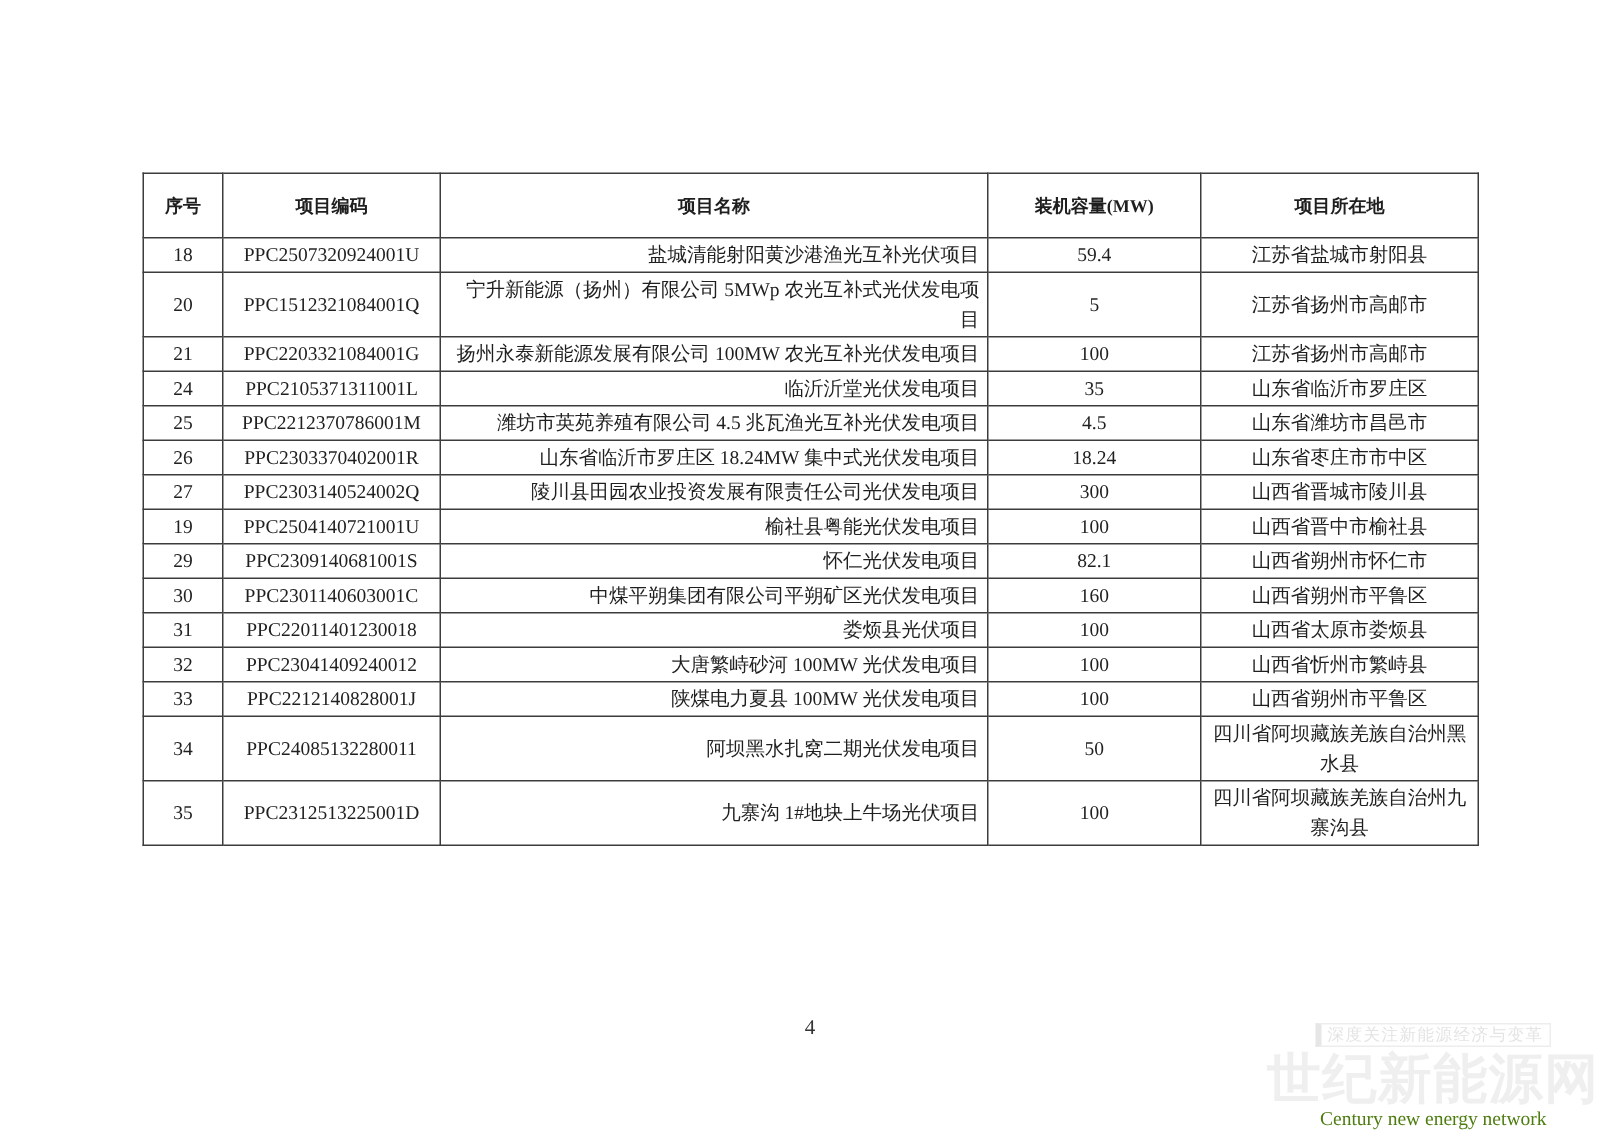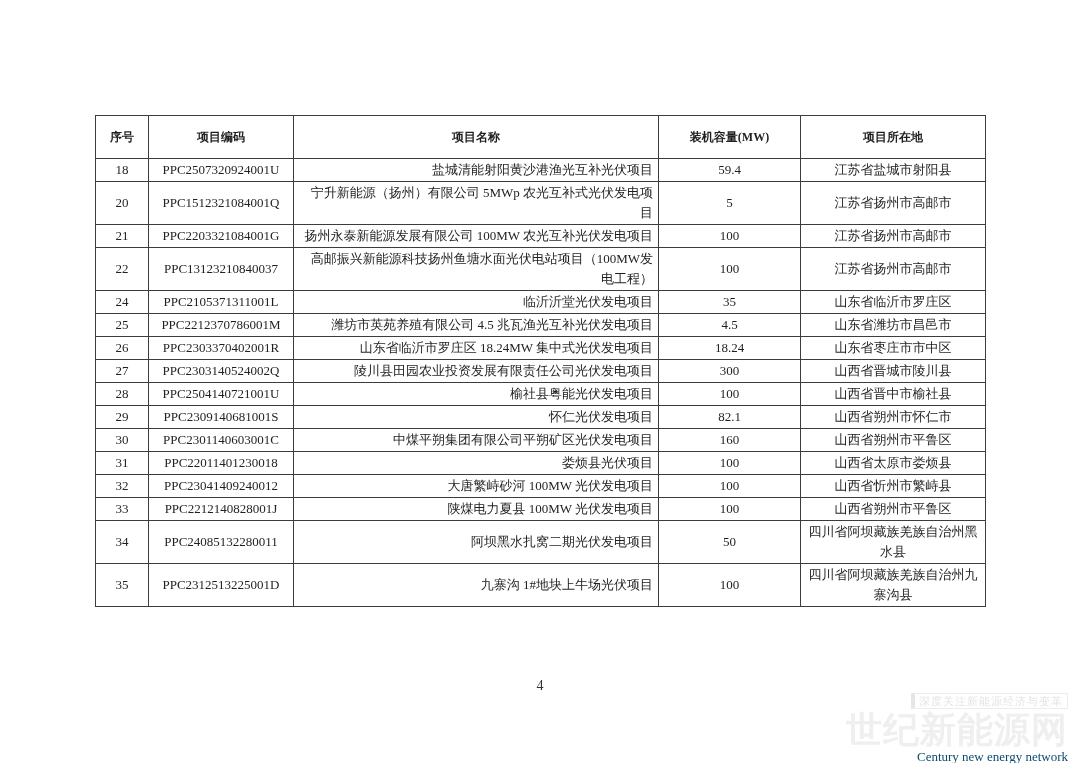--- a/index.html
+++ b/index.html
@@ -31,36 +31,36 @@
   .col-code{width:145px;}
   .col-name{width:365px;}
   .col-cap{width:142px;}
   .col-loc{width:185px;}
   .page-number{
     position:absolute;left:0;top:678px;width:1080px;
     text-align:center;font-size:14px;color:#333;
   }
   .watermark{
     position:absolute;right:12px;top:680px;width:225px;
-    text-align:right;user-select:none;margin-top:11px;
+    text-align:center;user-select:none;
   }
   .watermark .wm-tagline{
     display:inline-block;
     font-size:11px;line-height:14px;letter-spacing:1px;
     color:#e4e4e4;border:1px solid #ededed;border-left:4px solid #e6e6e6;
     padding:0 4px;margin-bottom:2px;
     font-family:"Liberation Sans","DejaVu Sans",sans-serif;
   }
   .watermark .wm-title{
     font-size:36px;line-height:38px;font-weight:bold;
     color:#efefef;letter-spacing:1px;white-space:nowrap;
     font-family:"Liberation Sans","DejaVu Sans",sans-serif;
   }
   .watermark .wm-subtitle{
-    font-size:13px;line-height:15px;color:#0c4a6e;
+    font-size:13px;line-height:15px;color:#4d7c0f;
     font-family:"Liberation Serif","DejaVu Serif",serif;
     white-space:nowrap;
   }
 </style>
 </head>
 <body>
 
 <table class="doc-table">
   <colgroup>
     <col class="col-no">
@@ -94,27 +94,20 @@
         <td>江苏省扬州市高邮市</td>
       </tr>
       <tr>
         <td>21</td>
         <td>PPC2203321084001G</td>
         <td class="name-cell">扬州永泰新能源发展有限公司 100MW 农光互补光伏发电项目</td>
         <td>100</td>
         <td>江苏省扬州市高邮市</td>
       </tr>
       <tr>
-        <td>22</td>
-        <td>PPC13123210840037</td>
-        <td class="name-cell">高邮振兴新能源科技扬州鱼塘水面光伏电站项目（100MW发电工程）</td>
-        <td>100</td>
-        <td>江苏省扬州市高邮市</td>
-      </tr>
-      <tr>
         <td>24</td>
         <td>PPC2105371311001L</td>
         <td class="name-cell">临沂沂堂光伏发电项目</td>
         <td>35</td>
         <td>山东省临沂市罗庄区</td>
       </tr>
       <tr>
         <td>25</td>
         <td>PPC2212370786001M</td>
         <td class="name-cell">潍坊市英苑养殖有限公司 4.5 兆瓦渔光互补光伏发电项目</td>
@@ -129,21 +122,21 @@
         <td>山东省枣庄市市中区</td>
       </tr>
       <tr>
         <td>27</td>
         <td>PPC2303140524002Q</td>
         <td class="name-cell">陵川县田园农业投资发展有限责任公司光伏发电项目</td>
         <td>300</td>
         <td>山西省晋城市陵川县</td>
       </tr>
       <tr>
-        <td>28</td>
+        <td>19</td>
         <td>PPC2504140721001U</td>
         <td class="name-cell">榆社县粤能光伏发电项目</td>
         <td>100</td>
         <td>山西省晋中市榆社县</td>
       </tr>
       <tr>
         <td>29</td>
         <td>PPC2309140681001S</td>
         <td class="name-cell">怀仁光伏发电项目</td>
         <td>82.1</td>

